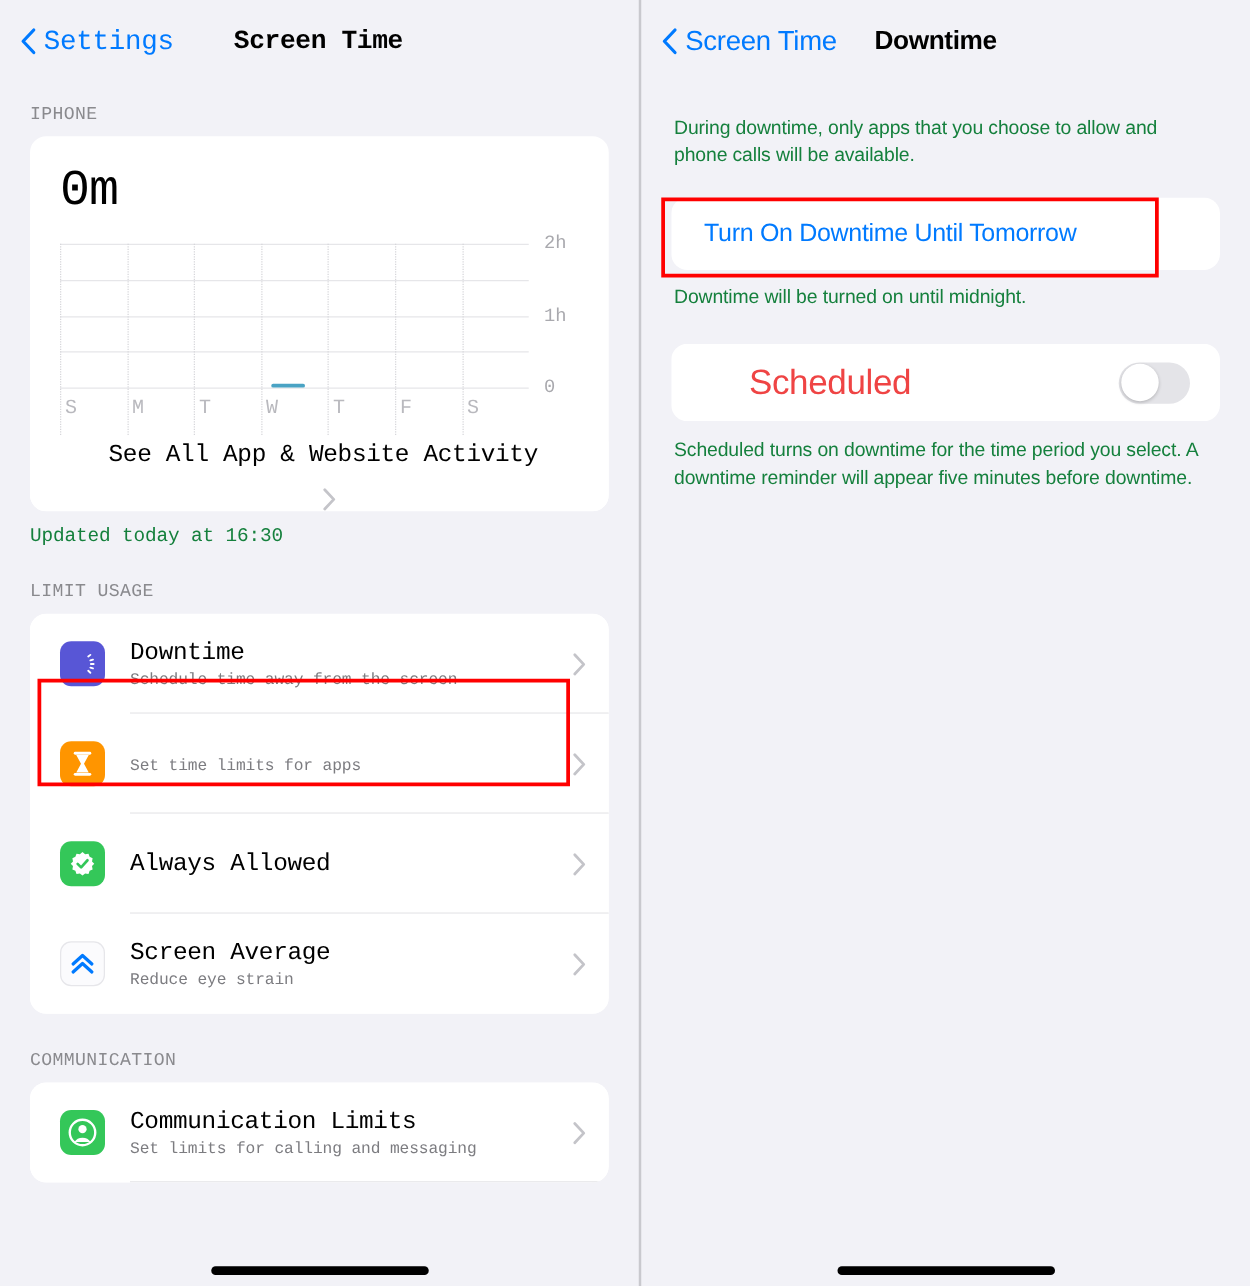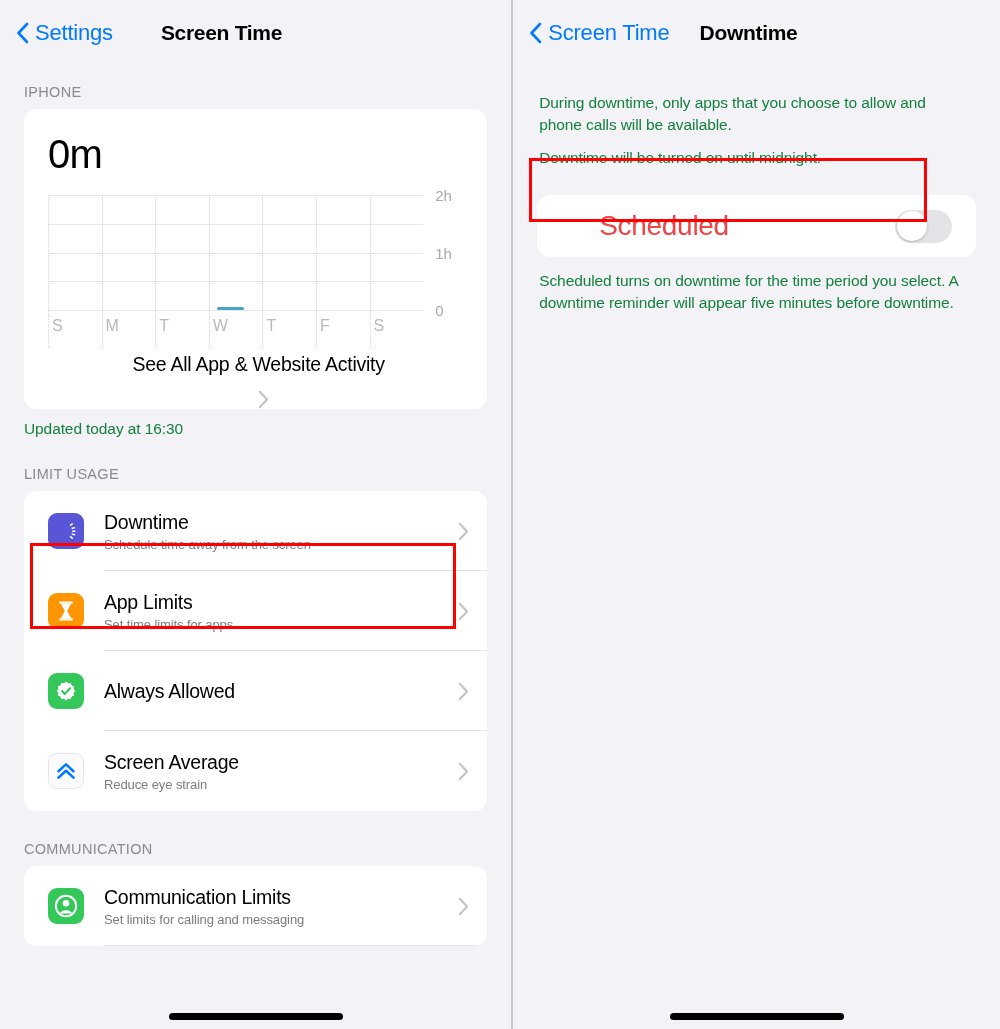--- a/index.html
+++ b/index.html
@@ -19,21 +19,21 @@
     display: flex;
   }
 
   
   .panel {
     position: relative;
     height: 1029px;
     background: #f2f2f7;
     overflow: hidden;
   }
-  .panel-left  { width: 523px; }
+  .panel-left  { width: 523px; font-family: Liberation Mono, monospace; }
   .panel-right { width: 500px; border-left: 2px solid #c9c9ce; }
 
   
   .navbar {
     position: relative;
     height: 66px;
     display: flex;
     align-items: center;
     padding-left: 16px;
   }
@@ -380,21 +380,20 @@
 
       <div class="row icon-row row-sep">
         <div class="app-icon icon-applimits">
           <svg width="22" height="24" viewBox="0 0 22 24">
             <rect x="4" y="2.4" width="14" height="2.3" rx="1.1" fill="#fff"></rect>
             <rect x="4" y="19.3" width="14" height="2.3" rx="1.1" fill="#fff"></rect>
             <path d="M6 5 L16 5 L12.2 12 L16 19 L6 19 L9.8 12 Z" fill="#fff"></path>
           </svg>
         </div>
         <div class="row-texts">
-          <div class="row-title">App Limits</div>
           <div class="row-sub">Set time limits for apps</div>
         </div>
         <svg class="chev-right" viewBox="0 0 11 19">
           <polyline points="1.8,1.8 9,9.5 1.8,17.2" fill="none" stroke="#c4c4c9" stroke-width="2.2" stroke-linecap="round" stroke-linejoin="round"></polyline>
         </svg>
       </div>
 
       <div class="row icon-row row-sep">
         <div class="app-icon icon-allowed">
           <svg width="24" height="24" viewBox="0 0 24 24">
@@ -462,20 +461,25 @@
         <svg class="chev-back" viewBox="0 0 13 22">
           <polyline points="11,2 2.5,11 11,20" fill="none" stroke="#007aff" stroke-width="2.6" stroke-linecap="round" stroke-linejoin="round"></polyline>
         </svg>
         <span class="back-label">Screen Time</span>
       </div>
       <div class="nav-title">Downtime</div>
     </div>
 
     <div class="footnote" style="padding-top:26px; padding-right:30px;">During downtime, only apps that you choose to allow and phone calls will be available.</div>
 
+    <div class="card" style="margin-top:22px; margin-right:24px;">
+      <div class="blue-row">
+        <span class="blue-label">Turn On Downtime Until Tomorrow</span>
+      </div>
+    </div>
 
     <div class="footnote" style="padding-top:11px;">Downtime will be turned on until midnight.</div>
 
     <div class="card" style="margin-top:26px; margin-right:24px;">
       <div class="toggle-row">
         <span class="toggle-label">Scheduled</span>
         <div class="switch">
           <div class="knob"></div>
         </div>
       </div>

